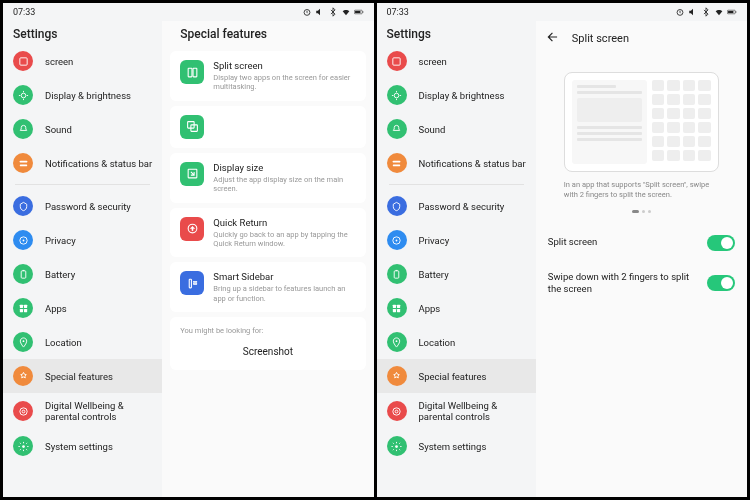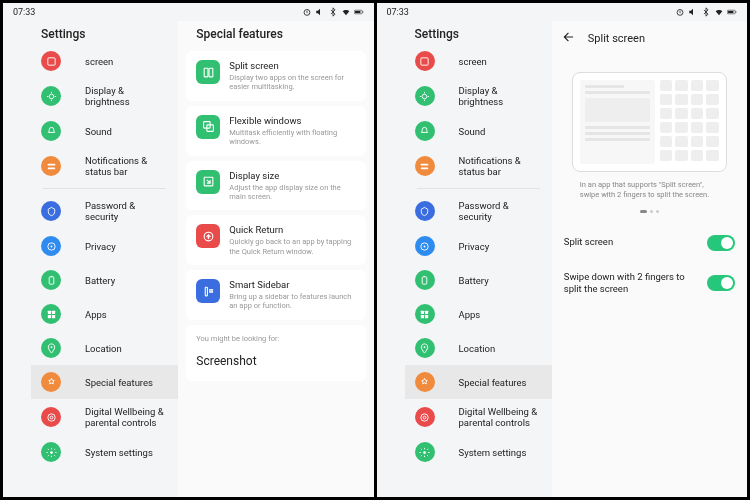--- a/index.html
+++ b/index.html
@@ -1,39 +1,39 @@
 <!DOCTYPE html>
 <html><head>
 <meta charset="utf-8">
 <style>
 * { box-sizing: border-box; margin: 0; padding: 0; }
 body { font-family: -apple-system, BlinkMacSystemFont, "Segoe UI", Roboto, sans-serif; background: #000; display: flex; gap: 3px; padding: 3px; width: 750px; height: 500px; }
 .screen { background: #f4f5f6; flex: 1; display: flex; flex-direction: column; overflow: hidden; }
 .status-bar { display: flex; justify-content: space-between; align-items: center; padding: 4px 10px; font-size: 9px; color: #222; height: 18px; }
 .status-icons { display: flex; gap: 3px; align-items: center; }
 .status-icons svg { width: 10px; height: 10px; }
-.panels { display: flex; flex: 1; overflow: hidden; margin-left: 28px; }
+.panels { display: flex; flex: 1; overflow: hidden; }
 .left-panel { width: 43%; background: #f4f5f6; overflow-y: auto; }
 .right-panel { flex: 1; background: #fafafa; overflow-y: auto; padding: 0 8px; }
 .panel-title { font-size: 12px; font-weight: 500; padding: 6px 10px 10px; color: #222; }
-.nav-item { display: flex; align-items: center; padding: 7px 10px; gap: 24px; cursor: pointer; font-size: 9.5px; color: #222; }
+.nav-item { display: flex; align-items: center; padding: 7px 10px; gap: 12px; cursor: pointer; font-size: 9.5px; color: #222; }
 .nav-item.partial { padding-top: 0; }
 .nav-item.active { background: #e8e8e8; }
 .icon-circle { width: 20px; height: 20px; border-radius: 50%; display: flex; align-items: center; justify-content: center; flex-shrink: 0; }
 .icon-circle svg { width: 11px; height: 11px; fill: #fff; }
 .divider { border: none; border-top: 1px solid #e2e2e2; margin: 4px 12px; }
 .feature-card { background: #fff; border-radius: 6px; padding: 9px 10px; margin-bottom: 5px; display: flex; gap: 9px; align-items: flex-start; cursor: pointer; }
 .feature-sq { width: 24px; height: 24px; border-radius: 6px; display: flex; align-items: center; justify-content: center; flex-shrink: 0; }
 .feature-sq svg { width: 13px; height: 13px; fill: #fff; stroke: #fff; }
 .feature-text { flex: 1; }
 .feature-title { font-size: 9.5px; color: #222; margin-bottom: 2px; }
 .feature-desc { font-size: 7.5px; color: #999; line-height: 1.25; }
 .suggest-block { background: #fff; border-radius: 6px; padding: 9px 10px; margin-top: 5px; }
 .suggest-head { font-size: 7.5px; color: #999; margin-bottom: 7px; }
-.suggest-item { font-size: 12px; color: #222; padding: 4px 0; cursor: pointer; }
+.suggest-item { font-size: 10px; color: #222; padding: 4px 0; cursor: pointer; text-align: center; }
 .detail-header { display: flex; align-items: center; gap: 10px; padding: 6px 0 10px; }
 .back-btn { cursor: pointer; padding: 2px; }
 .back-btn svg { width: 14px; height: 14px; stroke: #222; fill: none; stroke-width: 2; }
 .detail-title { font-size: 11px; color: #222; }
 .illus { display: flex; justify-content: center; margin: 12px 0 8px; }
 .illus-frame { width: 155px; height: 100px; border: 1px solid #ddd; border-radius: 8px; display: flex; padding: 7px; gap: 5px; background: #fff; }
 .illus-left { flex: 1.1; background: #f7f7f7; border-radius: 3px; padding: 5px; }
 .illus-right { flex: 1; display: grid; grid-template-columns: repeat(4, 1fr); grid-auto-rows: 11px; gap: 3px; }
 .illus-right div { background: #eee; border-radius: 2px; }
 .illus-line { height: 3px; background: #e5e5e5; border-radius: 1px; margin-bottom: 3px; }
@@ -203,24 +203,20 @@
               <div class="feature-desc">Display two apps on the screen for easier multitasking.</div>
             </div>
           </div>
           <div class="feature-card">
             <div class="feature-sq" style="background:#31c072">
               <svg viewBox="0 0 24 24">
                 <rect x="3" y="3" width="12" height="12" rx="1" fill="none" stroke="#fff" stroke-width="2"></rect>
                 <rect x="9" y="9" width="12" height="12" rx="1" fill="none" stroke="#fff" stroke-width="2"></rect>
               </svg>
             </div>
-            <div class="feature-text">
-              <div class="feature-title">Flexible windows</div>
-              <div class="feature-desc">Multitask efficiently with floating windows.</div>
-            </div>
           </div>
           <div class="feature-card">
             <div class="feature-sq" style="background:#31c072">
               <svg viewBox="0 0 24 24">
                 <rect x="4" y="4" width="16" height="16" rx="1" fill="none" stroke="#fff" stroke-width="2"></rect>
                 <path d="M9 9l6 6M15 9v6h-6" stroke="#fff" stroke-width="2" fill="none"></path>
               </svg>
             </div>
             <div class="feature-text">
               <div class="feature-title">Display size</div>

